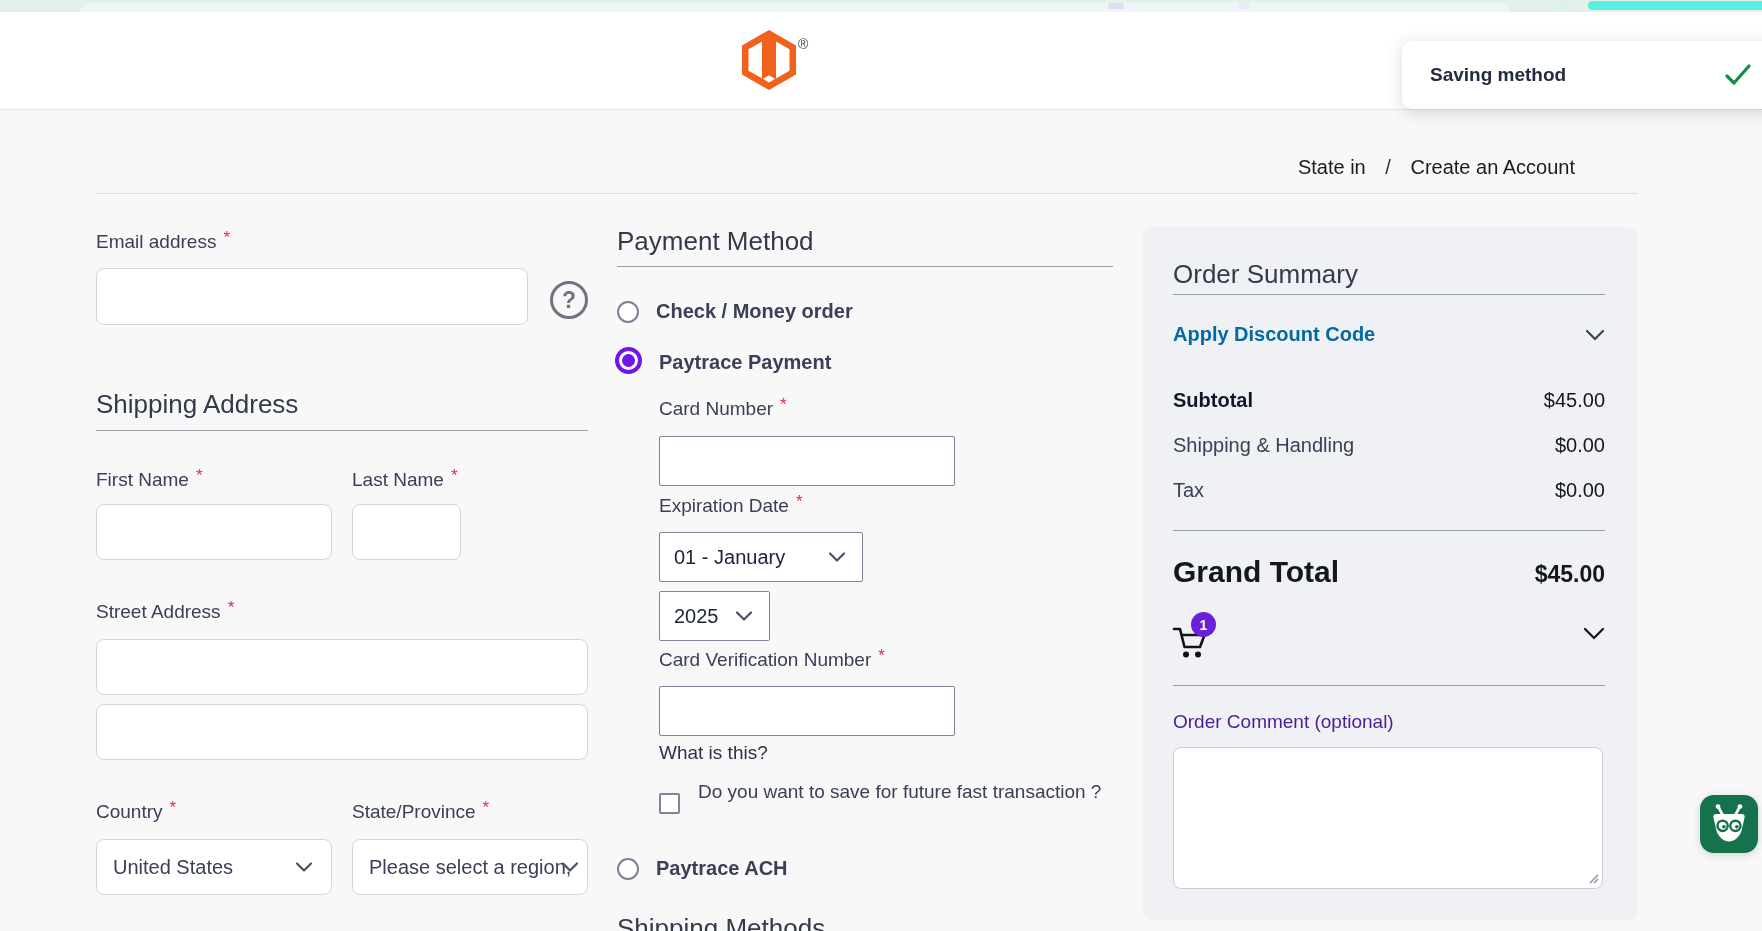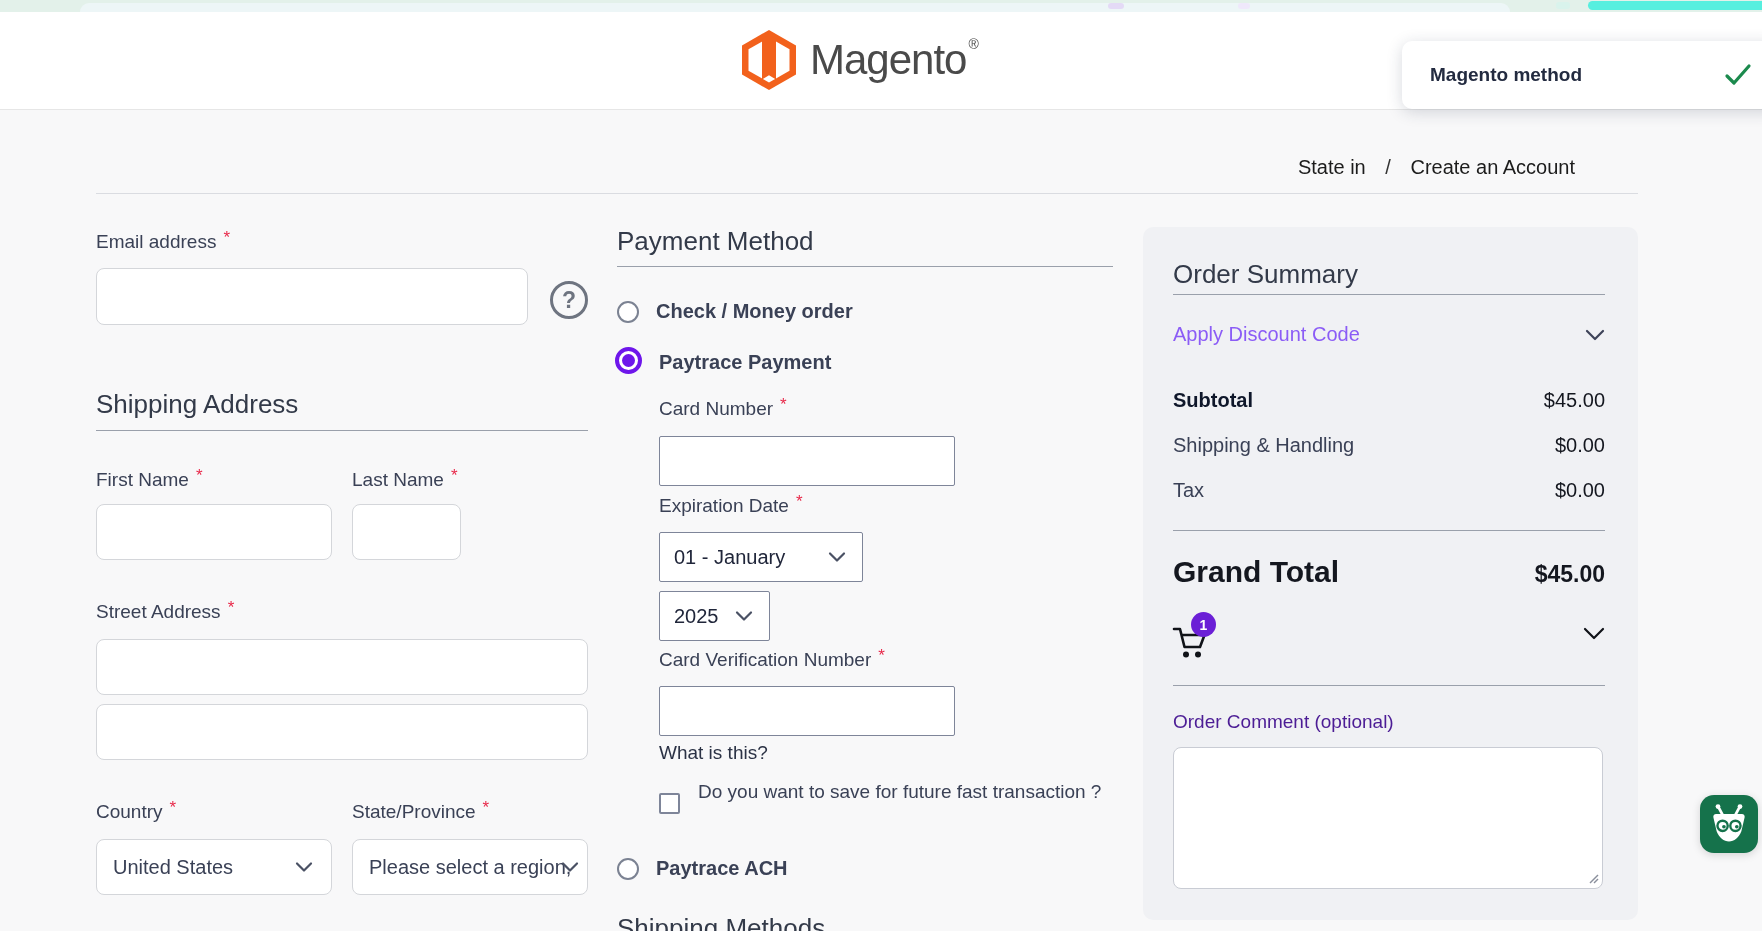--- a/index.html
+++ b/index.html
@@ -93,27 +93,26 @@
     <div class="strip-pill"></div>
   </div>
 
   <header class="abs">
     <div class="logo">
       <svg width="54" height="60" viewBox="0 0 54 60">
         <polygon points="27,0 54,15.5 54,44.5 27,60 0,44.5 0,15.5" fill="#f2611c"></polygon>
         <polygon points="27,7.5 47.5,19.3 47.5,40.7 27,52.5 6.5,40.7 6.5,19.3" fill="#ffffff"></polygon>
         <polygon points="27,5 34,9.2 34,49.5 27,45.2 20,49.5 20,9.2" fill="#f2611c"></polygon>
       </svg>
-      <span class="brand">Magento</span>
       <span class="reg">®</span>
     </div>
   </header>
 
   <div class="abs toast">
-    <span class="toast-msg">Magento method</span>
+    <span class="toast-msg">Saving method</span>
     <svg class="toast-check" width="28" height="26" viewBox="0 0 28 26">
       <polyline points="3,14 10,21 25,4" fill="none" stroke="#1b8a4d" stroke-width="3.2" stroke-linecap="round" stroke-linejoin="round"></polyline>
     </svg>
   </div>
 
   <div class="abs signin-row">
     <a>State in</a>
     <span class="signin-sep">/</span>
     <a>Create an Account</a>
   </div>
@@ -212,21 +211,21 @@
     <span class="radio"></span>
     <span>Paytrace ACH</span>
   </div>
 
   <div class="abs clip-title" style="left:617px;top:913px;">Shipping Methods</div>
 
   <div class="abs panel">
     <div class="p-abs title" style="left:30px;top:32px;">Order Summary</div>
     <div class="p-abs rule" style="left:30px;top:67px;width:432px;"></div>
 
-    <div class="p-abs" style="left:30px;top:96px;width:432px;display:flex;justify-content:space-between;align-items:center;font-size:20px;color:#8b5cf6;cursor:pointer;">
+    <div class="p-abs" style="left:30px;top:96px;width:432px;display:flex;justify-content:space-between;align-items:center;font-size:20px;color:#0369a1;cursor:pointer;font-weight:bold;">
       <span>Apply Discount Code</span>
       <svg width="20" height="12" viewBox="0 0 20 12">
         <polyline points="2,2 10,10 18,2" fill="none" stroke="#3d4358" stroke-width="2.2" stroke-linecap="round" stroke-linejoin="round"></polyline>
       </svg>
     </div>
 
     <div class="p-abs sumrow" style="left:30px;top:162px;">
       <span style="font-weight:bold;color:#0f172a;">Subtotal</span>
       <span class="val">$45.00</span>
     </div>

